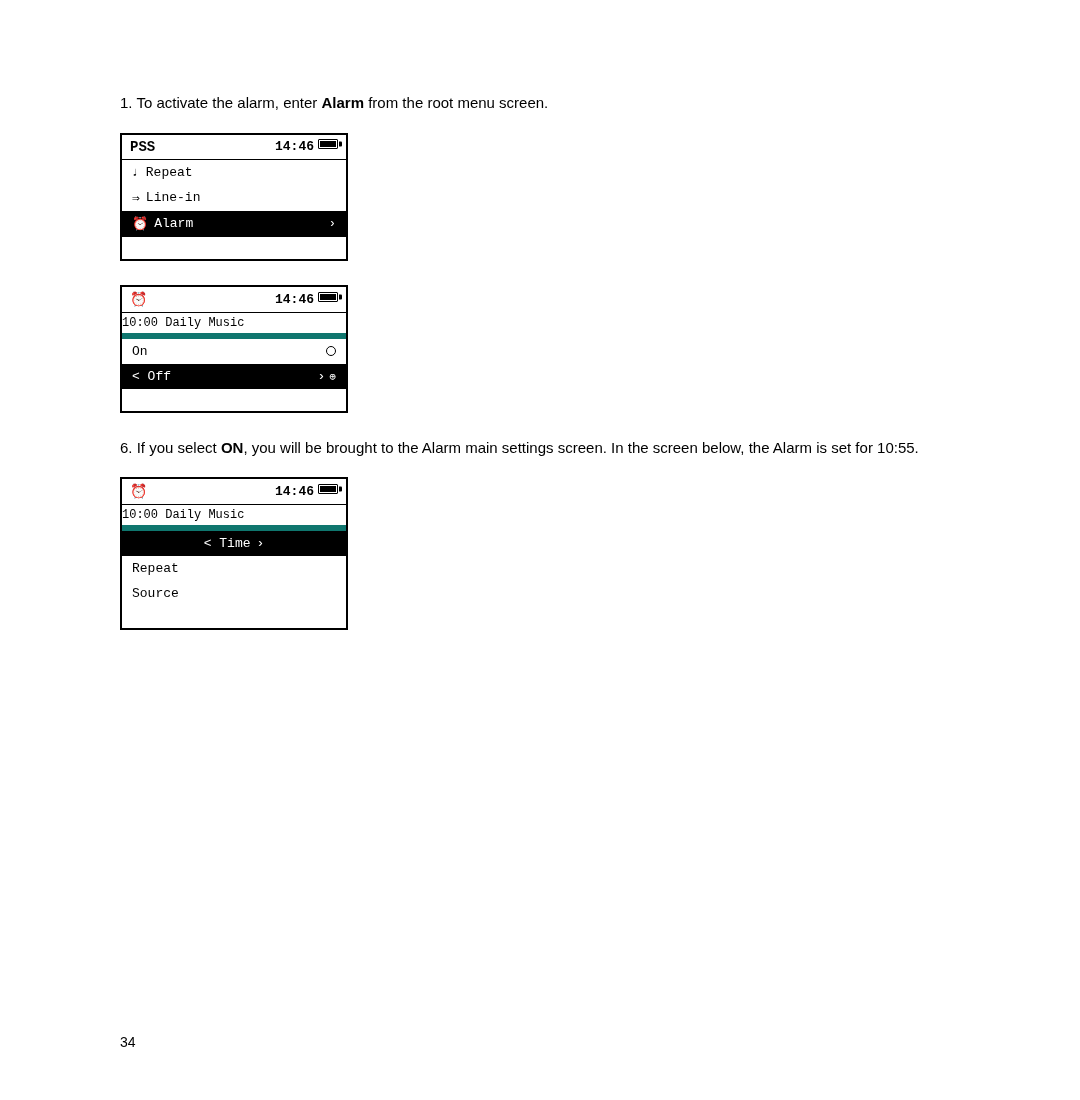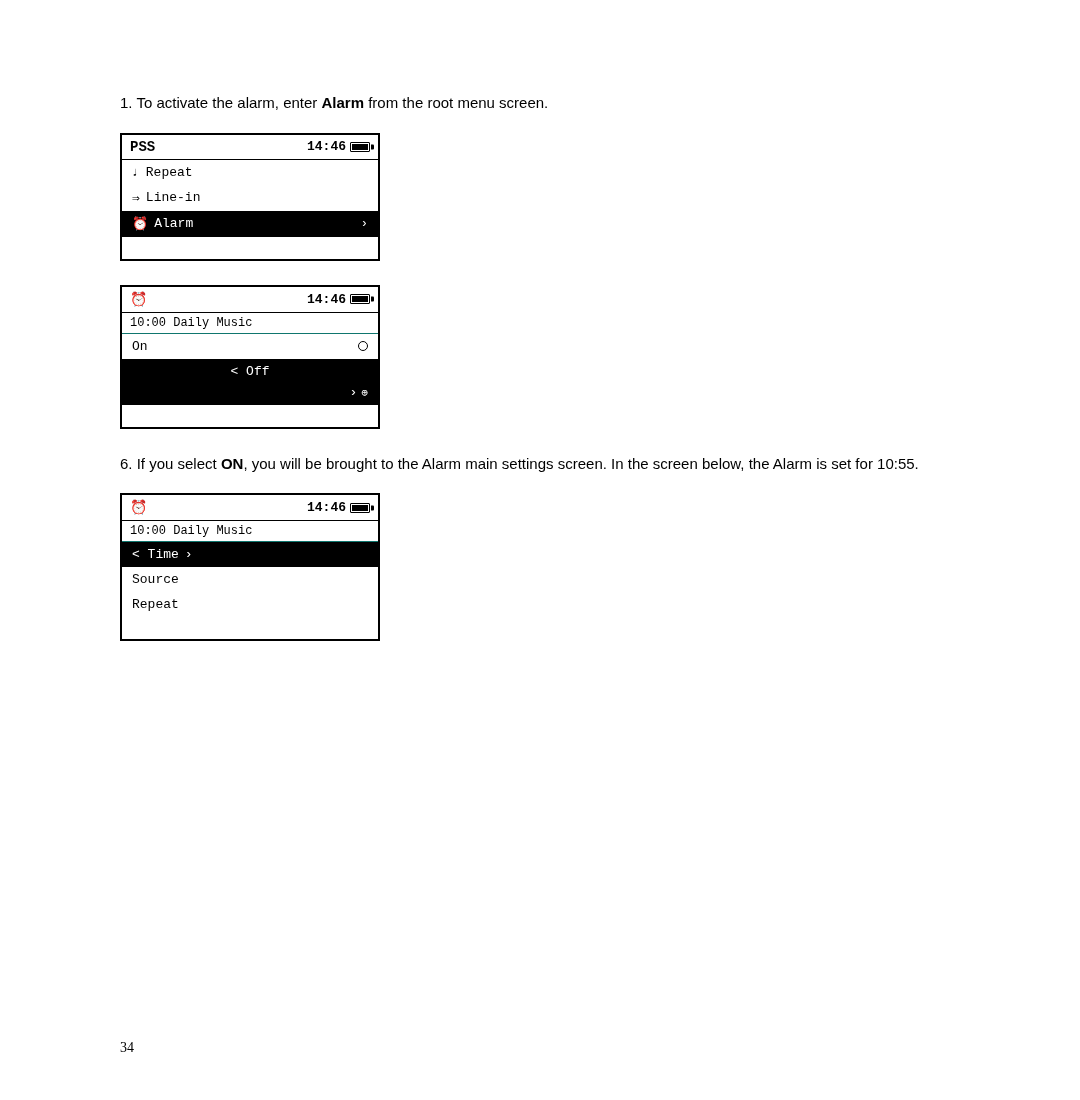--- a/index.html
+++ b/index.html
@@ -23,21 +23,21 @@
       margin-bottom: 18px;
       line-height: 1.5;
     }
 
     .instruction strong {
       font-weight: bold;
     }
 
     .device-screen {
       border: 2px solid #000;
-      width: 260px;
+      width: 228px;
       font-family: 'Courier New', monospace;
       margin-bottom: 24px;
       background: #fff;
     }
 
     .screen-header {
       display: flex;
       justify-content: space-between;
       align-items: center;
       padding: 4px 8px;
@@ -46,21 +46,21 @@
       font-weight: bold;
     }
 
     .screen-header .title {
       font-weight: bold;
       font-size: 14px;
     }
 
     .screen-header .time-battery {
       display: flex;
-      align-items: center;
+      align-items: flex-start;
       gap: 4px;
       font-size: 13px;
     }
 
     .battery-icon {
       display: inline-block;
       width: 20px;
       height: 10px;
       border: 1.5px solid #000;
       border-radius: 1px;
@@ -100,35 +100,34 @@
       background: #000;
       color: #fff;
     }
 
     .screen-menu-item .item-arrow {
       margin-left: auto;
       font-size: 12px;
     }
 
     .screen-subheader {
-      padding: 3px 8px;
+      padding: 3px 0;
       font-size: 12px;
-      border-bottom: 1px solid #0f766e;
+      border-bottom: 6px solid #0f766e;
     }
 
     .screen-empty {
       height: 22px;
     }
 
     .page-number {
       position: absolute;
-      bottom: 44px;
+      bottom: 50px;
       left: 120px;
       font-size: 14px;
-      font-family: Liberation Serif, serif;
     }
 
     .icon-music {
       display: inline-block;
       font-size: 13px;
     }
 
     .icon-linein {
       display: inline-block;
       font-size: 13px;
@@ -199,21 +198,21 @@
       <span class="time-battery">
         <span>14:46</span>
         <span class="battery-icon"></span>
       </span>
     </div>
     <div class="screen-subheader">10:00  Daily  Music</div>
     <div class="screen-menu-item" style="justify-content: space-between;">
       <span>On</span>
       <span class="radio-circle"></span>
     </div>
-    <div class="screen-menu-item selected" style="justify-content: space-between; flex-direction: column;">
+    <div class="screen-menu-item selected" style="justify-content: space-between;">
       <span>&lt; Off</span>
       <span class="selected-indicator">
         <span>›</span>
         <span class="settings-icon">⊕</span>
       </span>
     </div>
     <div class="screen-empty"></div>
   </div>
 
   <p class="instruction">
@@ -223,28 +222,28 @@
 
   <div class="device-screen">
     <div class="screen-header">
       <span class="title">⏰</span>
       <span class="time-battery">
         <span>14:46</span>
         <span class="battery-icon"></span>
       </span>
     </div>
     <div class="screen-subheader">10:00  Daily  Music</div>
-    <div class="screen-menu-item selected" style="justify-content: flex-start;">
+    <div class="screen-menu-item selected" style="justify-content: center;">
       <span>&lt; Time</span>
       <span>›</span>
     </div>
     <div class="screen-menu-item">
+      <span>Repeat</span>
+    </div>
+    <div class="screen-menu-item">
       <span>Source</span>
-    </div>
-    <div class="screen-menu-item">
-      <span>Repeat</span>
     </div>
     <div class="screen-empty"></div>
   </div>
 
 </div>
 
 <span class="page-number">34</span>
 
 </body></html>

